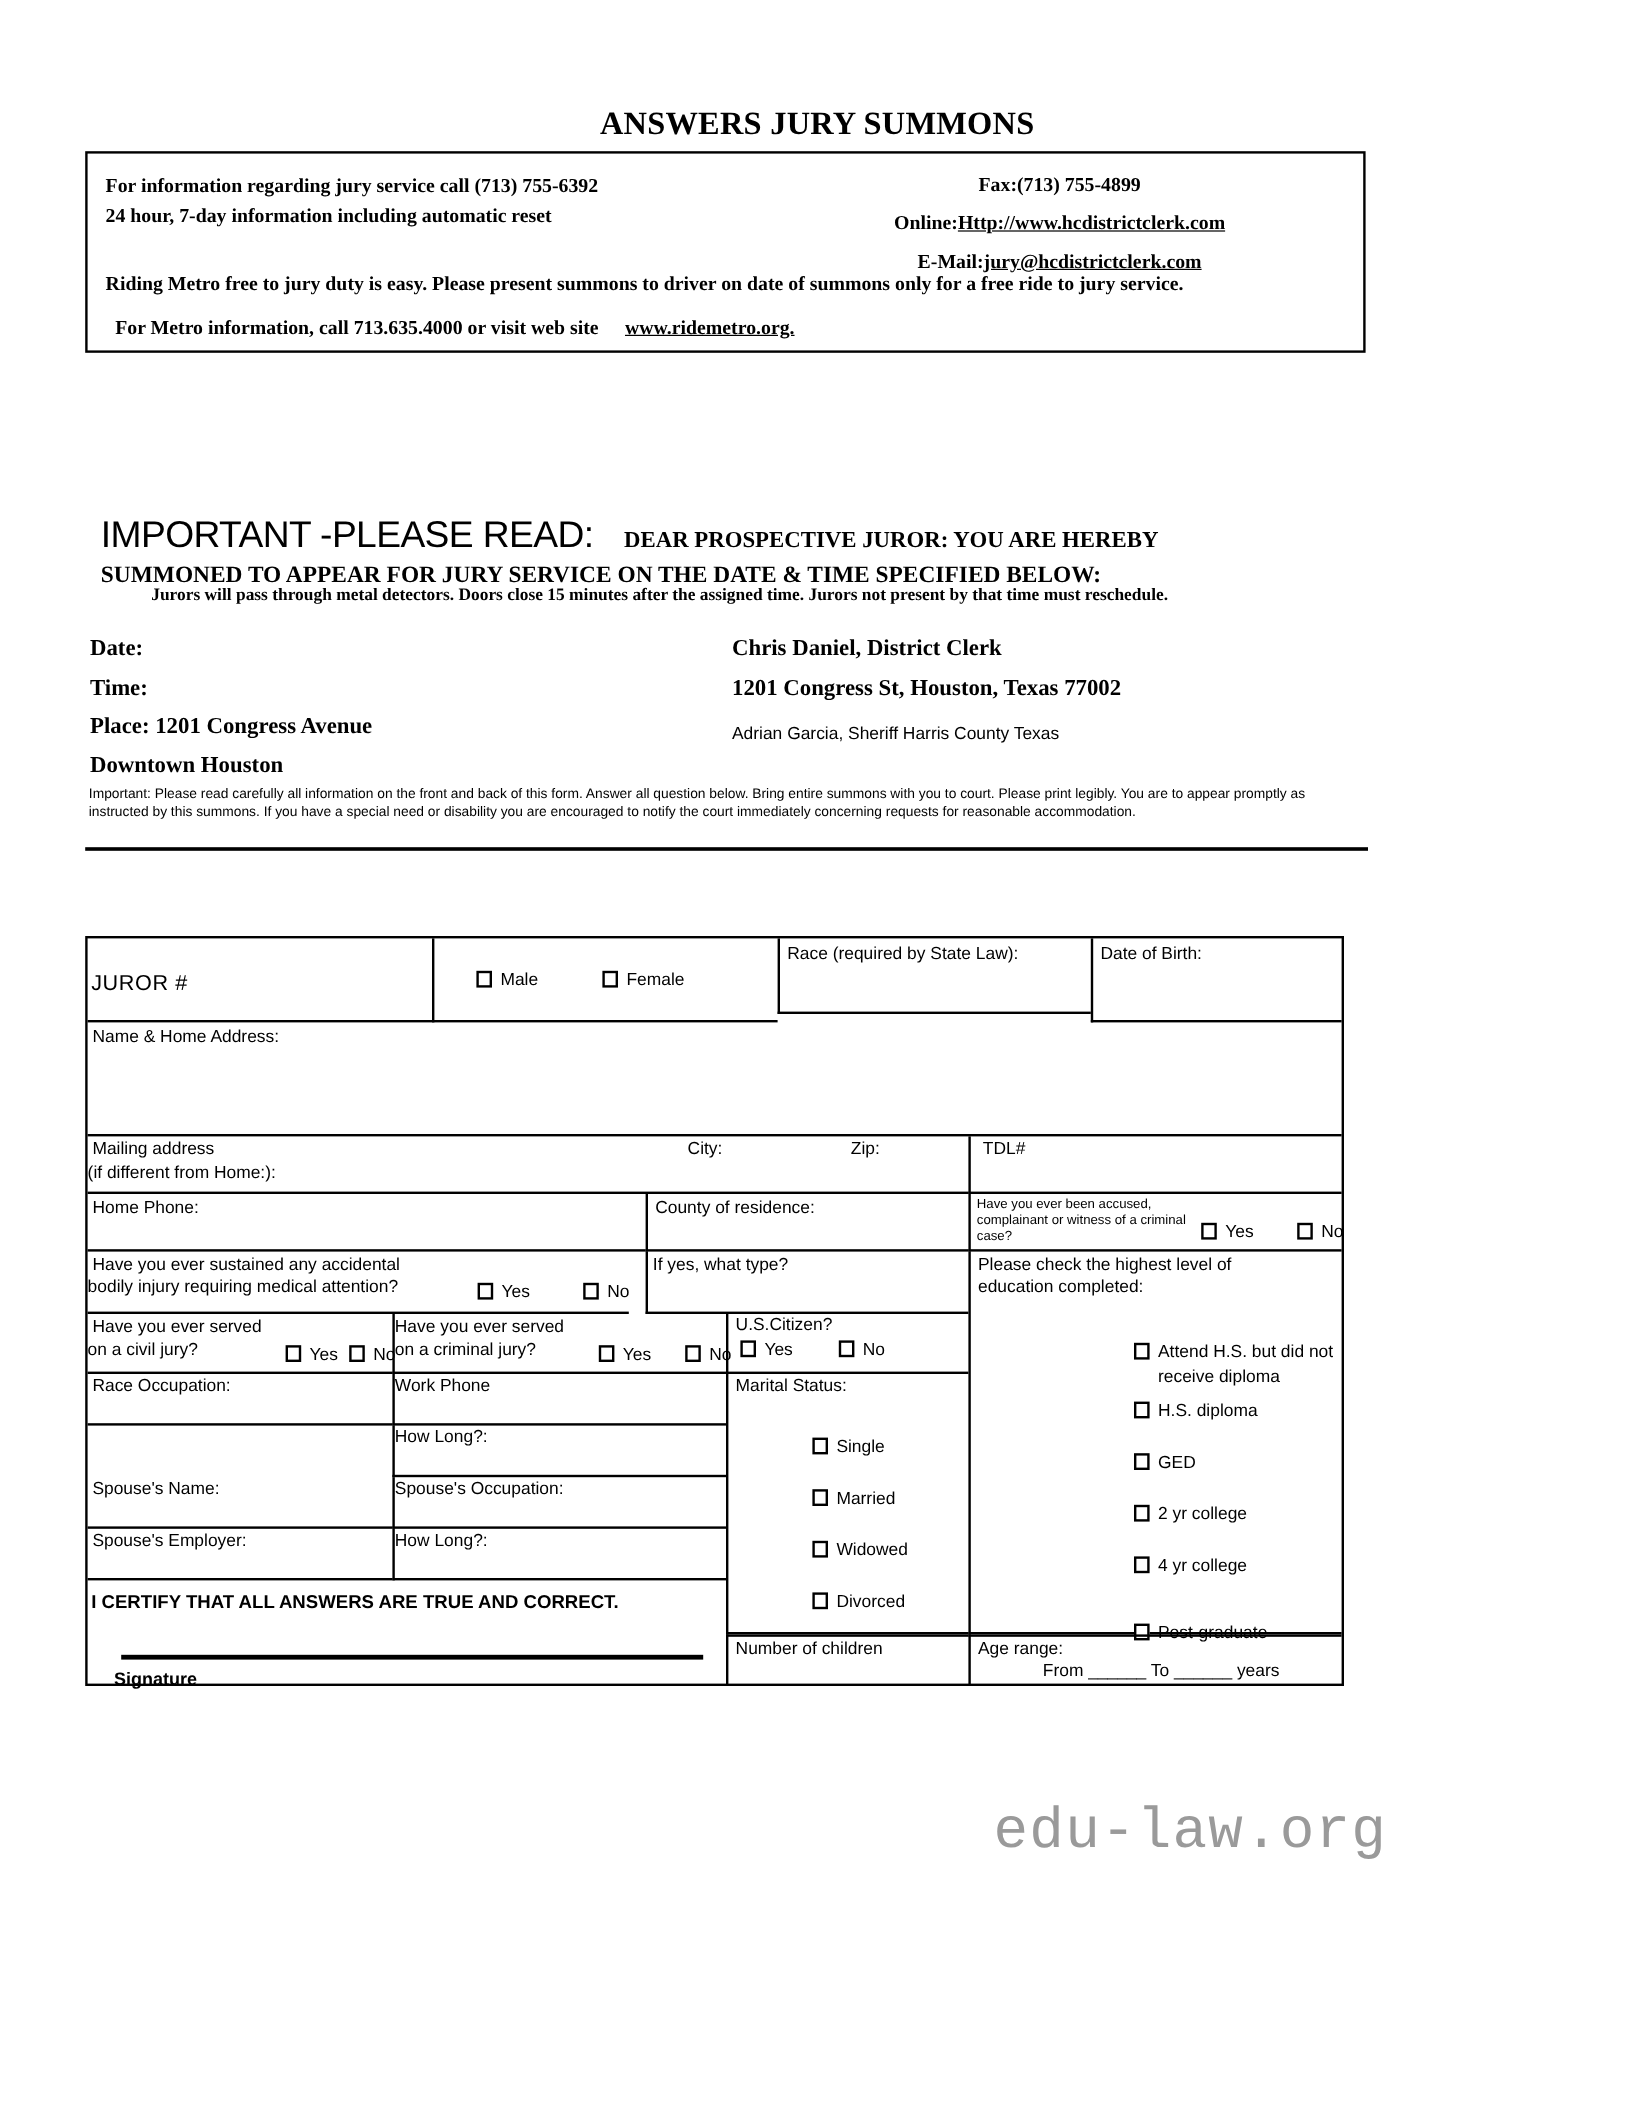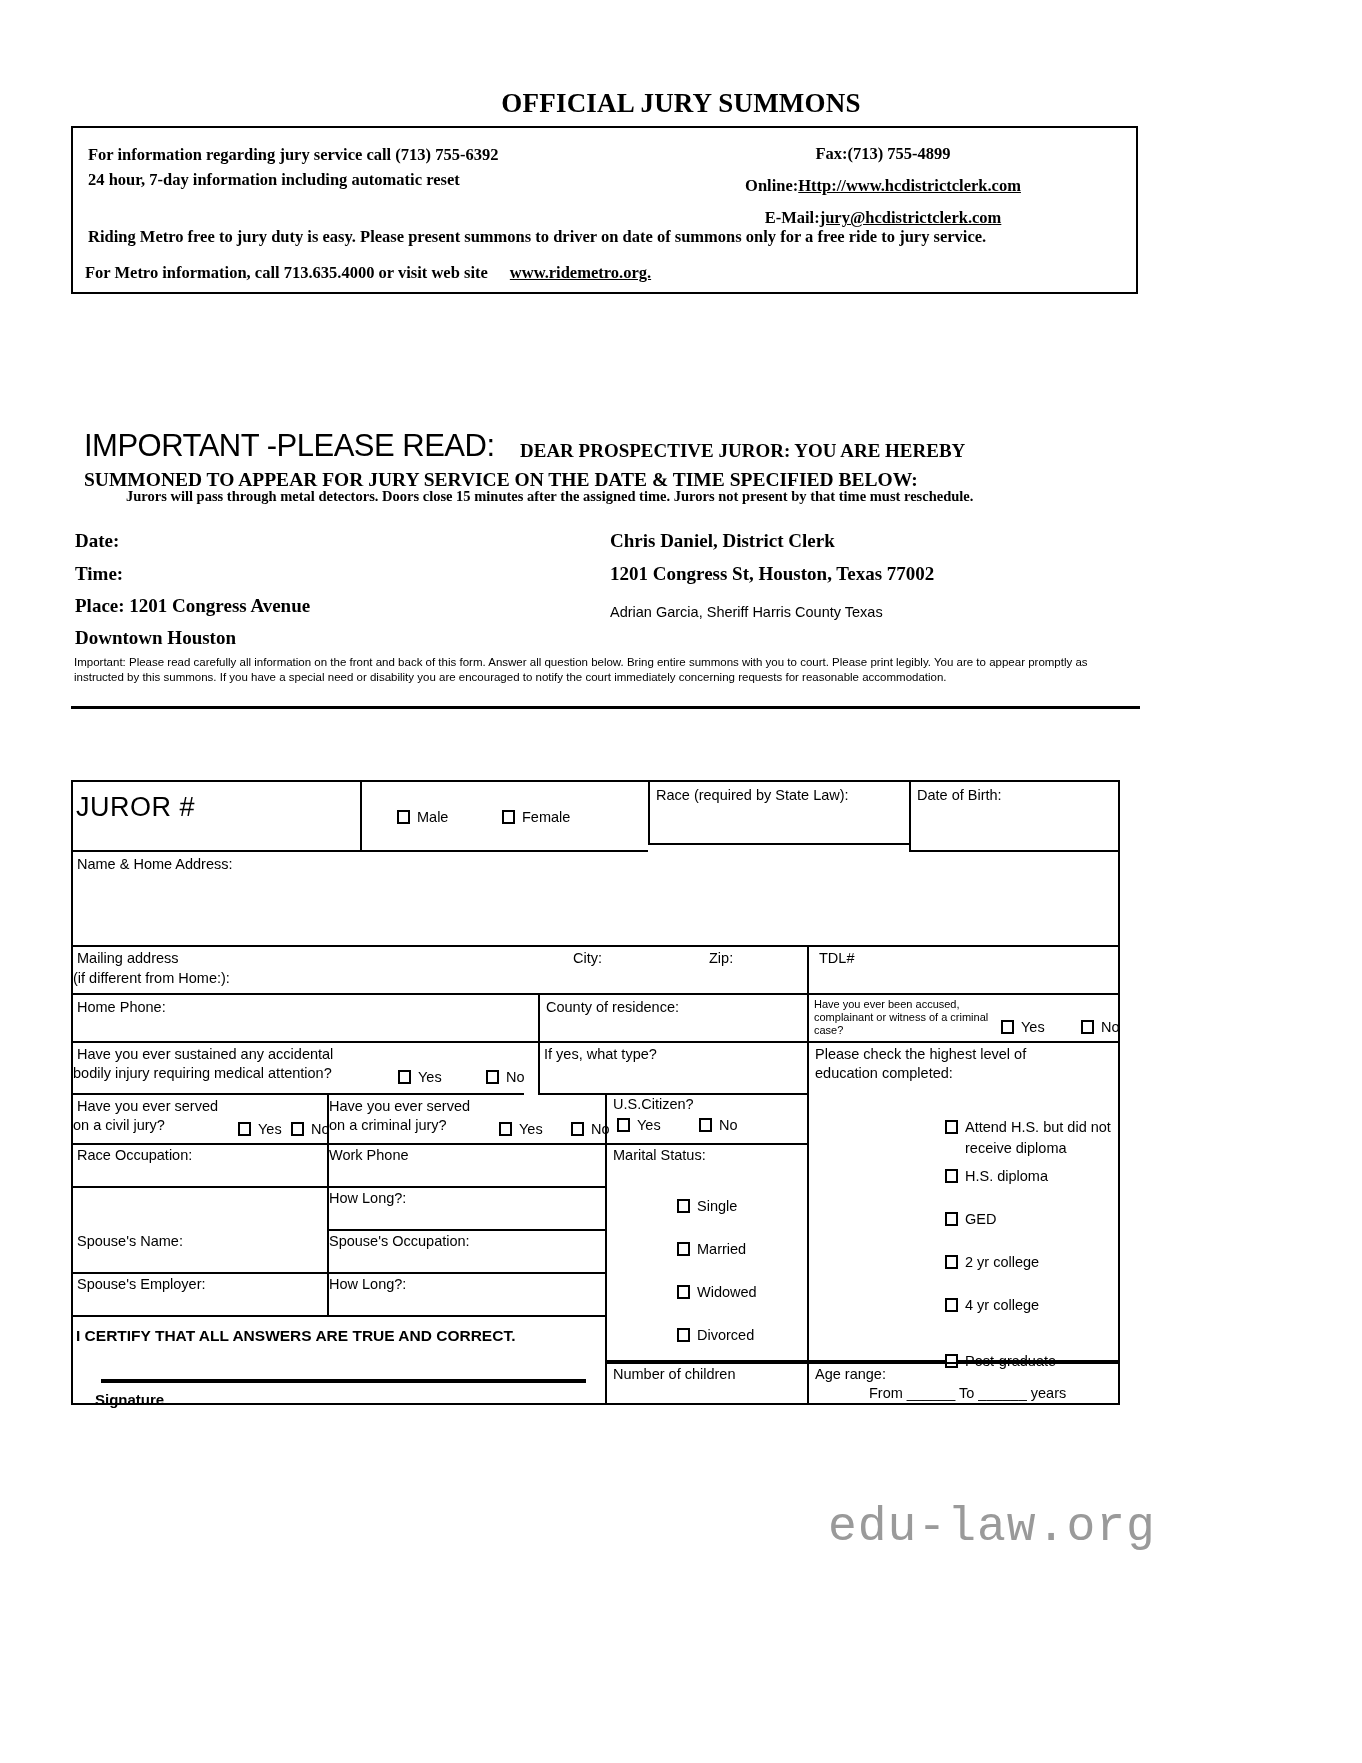--- a/index.html
+++ b/index.html
@@ -21,21 +21,21 @@
     border:2px solid #000;box-sizing:border-box;
   }
   .cb-left{position:absolute;left:15px;top:14px;width:520px;
     font-weight:bold;font-size:16.5px;line-height:25px;}
   .cb-right{position:absolute;left:560px;top:4px;width:500px;text-align:center;
     font-weight:bold;font-size:16.5px;}
   .cb-right div{margin-top:12px;}
   .cb-right .u{text-decoration:underline;}
   .cb-row3{position:absolute;left:15px;top:99px;width:1030px;
     font-weight:bold;font-size:16.5px;}
-  .cb-row4{position:absolute;left:12px;top:135px;width:1030px;
+  .cb-row4{position:absolute;left:23px;top:135px;width:1030px;
     font-weight:bold;font-size:16.5px;}
   .cb-row4 .u{text-decoration:underline;margin-left:22px;}
 
   
   .imp-head{
     position:absolute;left:84px;top:428px;
     font-family:"Liberation Sans",sans-serif;font-size:31px;
     letter-spacing:-.5px;white-space:nowrap;
   }
   .dear{
@@ -81,39 +81,39 @@
   .small{font-size:11px;line-height:13px;}
 
   .cbx{
     display:inline-block;width:13px;height:14px;border:2px solid #000;
     box-sizing:border-box;vertical-align:-2px;background:#fff;
   }
   .opt{position:absolute;white-space:nowrap;font-size:14.5px;}
   .opt .cbx{margin-right:7px;}
 
   .juror-num{
-    position:absolute;left:3px;top:10px;
-    font-family:"Liberation Sans",sans-serif;font-size:27px;letter-spacing:.5px;
+    position:absolute;left:3px;top:27px;
+    font-family:"Liberation Sans",sans-serif;font-size:18px;letter-spacing:.5px;
   }
   .certify{position:absolute;left:3px;top:10px;font-weight:bold;font-size:15.5px;white-space:nowrap;}
   .sigline{position:absolute;left:28px;top:62px;width:485px;height:4px;background:#000;}
   .sigword{position:absolute;left:22px;top:74px;font-weight:bold;font-size:15px;}
 
   .watermark{
     position:absolute;left:828px;top:1500px;
     font-family:"Liberation Mono",monospace;font-size:48px;color:#9a9a9a;
     letter-spacing:1px;
   }
 </style>
 </head>
 <body>
 
 <div class="page">
 
-  <div class="doc-title">OFFICIAL JURY SUMMONS</div>
+  <div class="doc-title">ANSWERS JURY SUMMONS</div>
 
   <div class="contact-box">
     <div class="cb-left">
       <div>For information regarding jury service call (713) 755-6392</div>
       <div>24 hour, 7-day information including automatic reset</div>
     </div>
     <div class="cb-right">
       <div>Fax:(713) 755-4899</div>
       <div><span>Online:</span><span class="u">Http://www.hcdistrictclerk.com</span></div>
       <div><span>E-Mail:</span><span class="u">jury@hcdistrictclerk.com</span></div>

